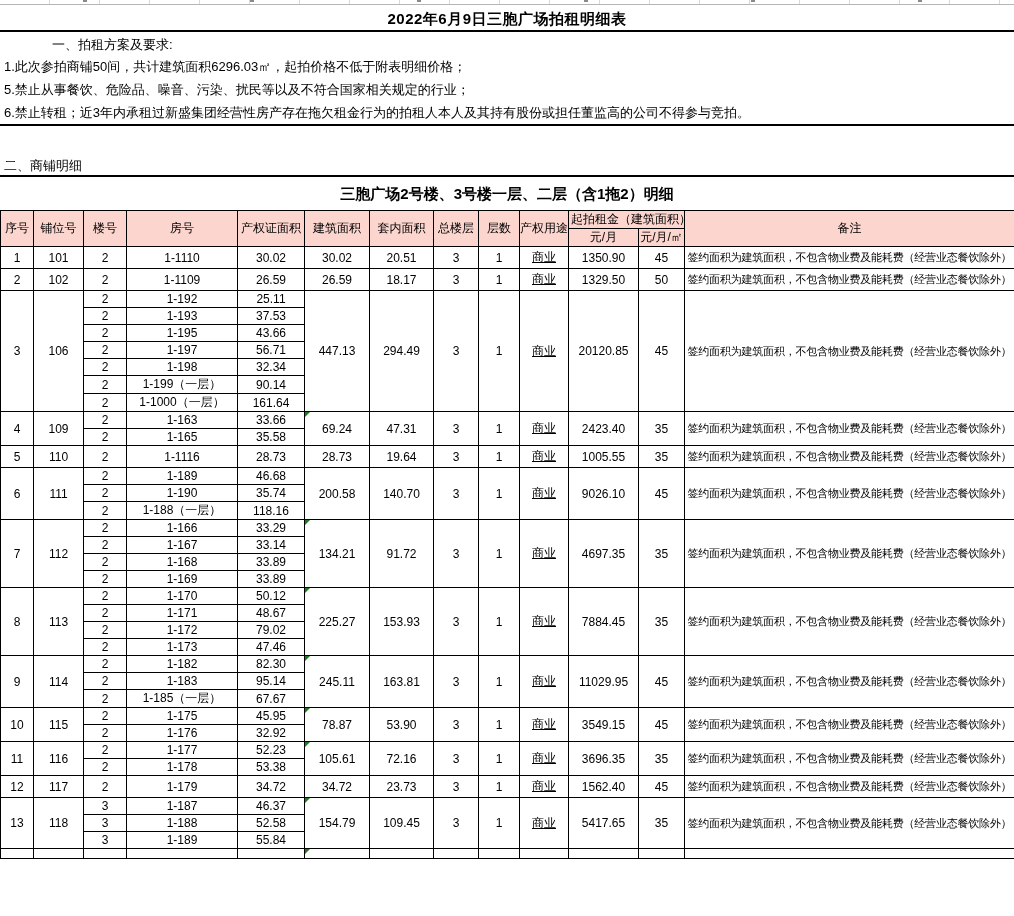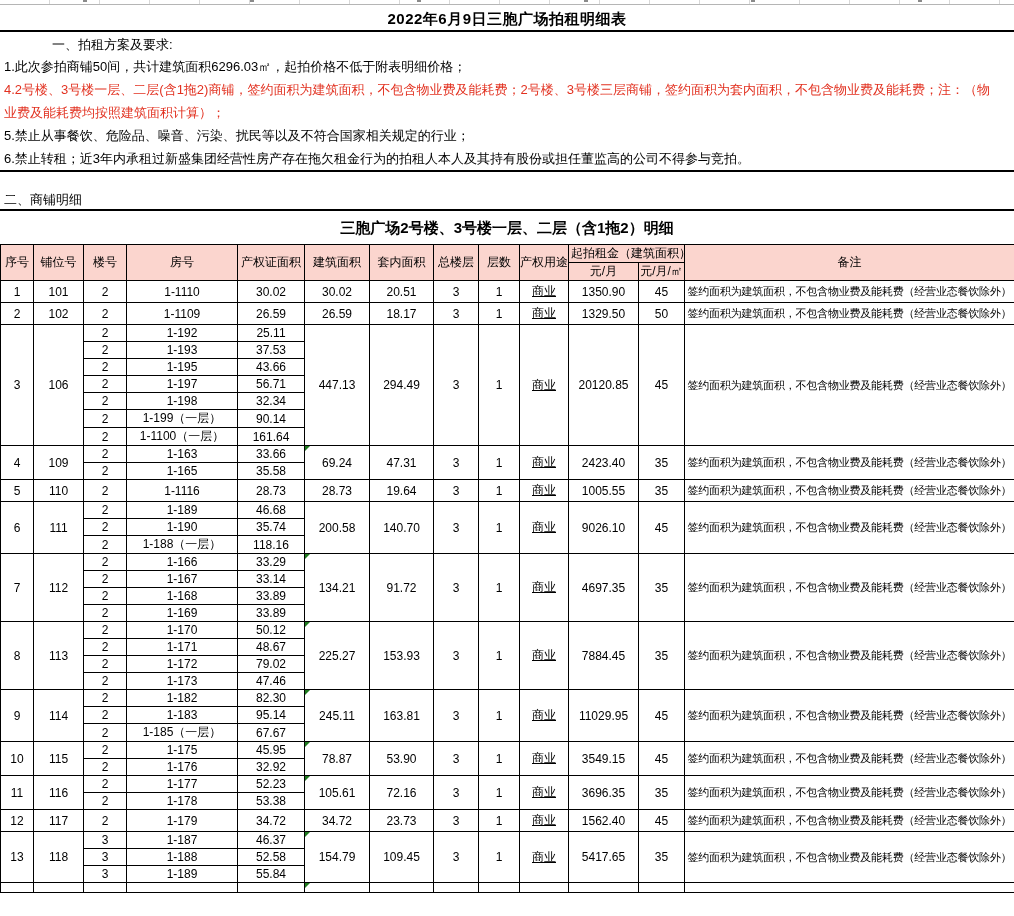--- a/index.html
+++ b/index.html
@@ -17,21 +17,21 @@
   .doc-title { height: 27px; line-height: 27px; text-align: center;
     font-size: 15px; font-weight: bold; border-bottom: 2px solid #000;
     letter-spacing: 0.5px; }
 
   .req-block { padding: 2px 0 0 4px; }
   .req-heading { font-size: 13px; line-height: 20px; margin-top: 1px; margin-left: 48px; }
   .req-item { font-size: 13px; line-height: 23px; padding-right: 19px; }
   .req-item.red { color: #E23120; }
 
   .hrule { border: none; border-top: 2px solid #000; height: 0; }
-  .section2 { font-size: 13px; line-height: 17px; padding: 19px 0 1px 4px; }
+  .section2 { font-size: 13px; line-height: 17px; padding: 19px 0 1px 4px; margin-top: 12px; }
 
   .table-title { text-align: center; font-size: 15px; font-weight: bold;
     padding: 8px 0 6px 0; }
 
   table { border-collapse: collapse; table-layout: fixed; width: 1014px; }
   th, td { border: 1px solid #000; text-align: center; vertical-align: middle;
     font-size: 12px; padding: 0; overflow: hidden; white-space: nowrap;
     position: relative; font-weight: normal; }
   thead th { background: #FBD5CE; }
   thead tr.h1 th { height: 18px; }
@@ -48,21 +48,20 @@
 </head>
 <body>
 
 <div class="top-strip"></div>
 
 <div class="doc-title">2022年6月9日三胞广场拍租明细表</div>
 
 <div class="req-block">
   <div class="req-heading">一、拍租方案及要求:</div>
   <div class="req-item">1.此次参拍商铺50间，共计建筑面积6296.03㎡，起拍价格不低于附表明细价格；</div>
-  <div class="req-item red">4.2号楼、3号楼一层、二层(含1拖2)商铺，签约面积为建筑面积，不包含物业费及能耗费；2号楼、3号楼三层商铺，签约面积为套内面积，不包含物业费及能耗费；注：（物业费及能耗费均按照建筑面积计算）；</div>
   <div class="req-item">5.禁止从事餐饮、危险品、噪音、污染、扰民等以及不符合国家相关规定的行业；</div>
   <div class="req-item">6.禁止转租；近3年内承租过新盛集团经营性房产存在拖欠租金行为的拍租人本人及其持有股份或担任董监高的公司不得参与竞拍。</div>
 </div>
 
 <hr class="hrule">
 <div class="section2">二、商铺明细</div>
 <hr class="hrule">
 
 <div class="table-title">三胞广场2号楼、3号楼一层、二层（含1拖2）明细</div>
 
@@ -168,21 +167,21 @@
         <td>1-198</td>
         <td>32.34</td>
       </tr>
       <tr class="sub">
         <td>2</td>
         <td>1-199（一层）</td>
         <td>90.14</td>
       </tr>
       <tr class="sub">
         <td>2</td>
-        <td>1-1100（一层）</td>
+        <td>1-1000（一层）</td>
         <td>161.64</td>
       </tr>
       <tr class="sub">
         <td rowspan="2">4</td>
         <td rowspan="2">109</td>
         <td>2</td>
         <td>1-163</td>
         <td>33.66</td>
         <td rowspan="2">69.24<span class="tri"></span></td>
         <td rowspan="2">47.31</td>

